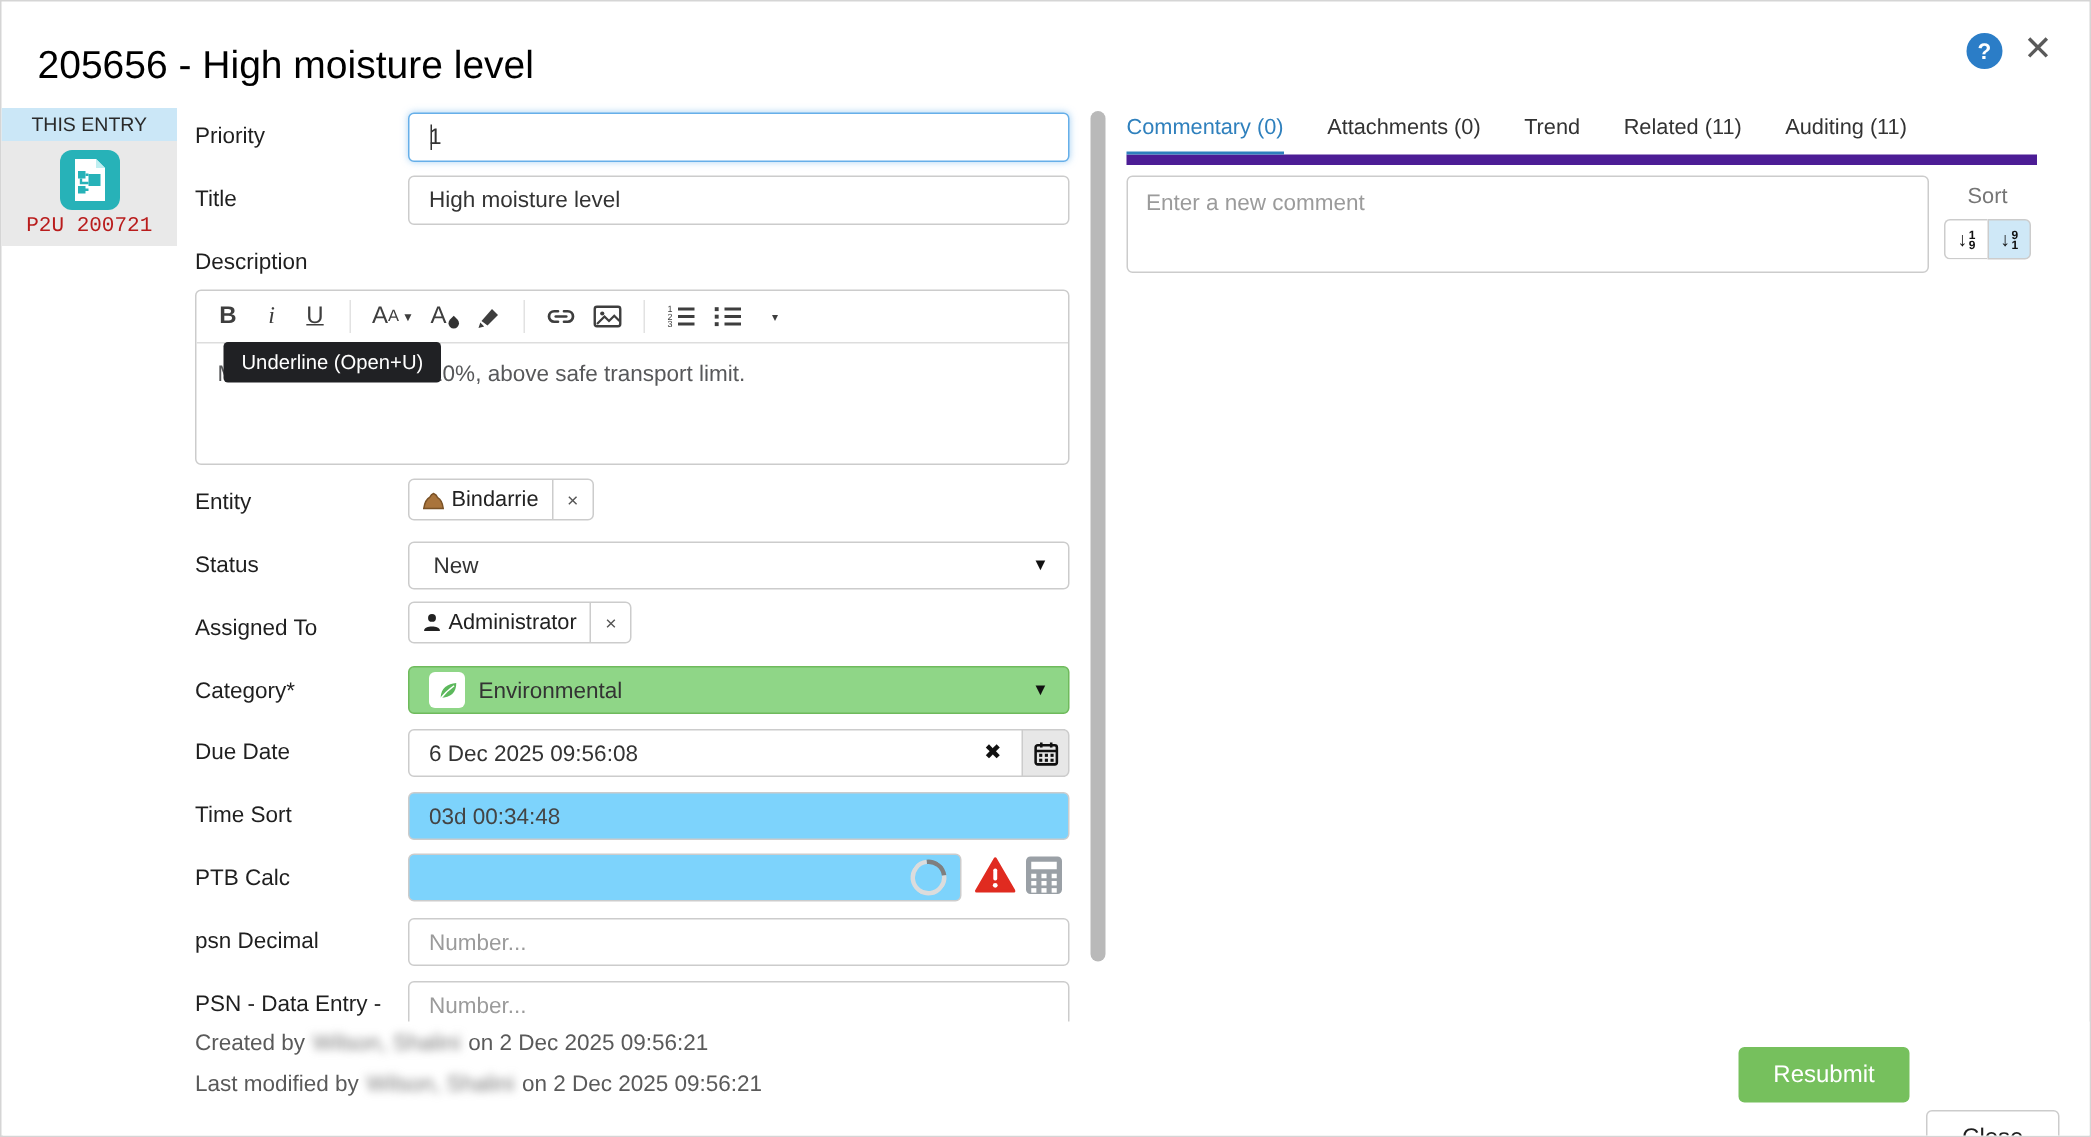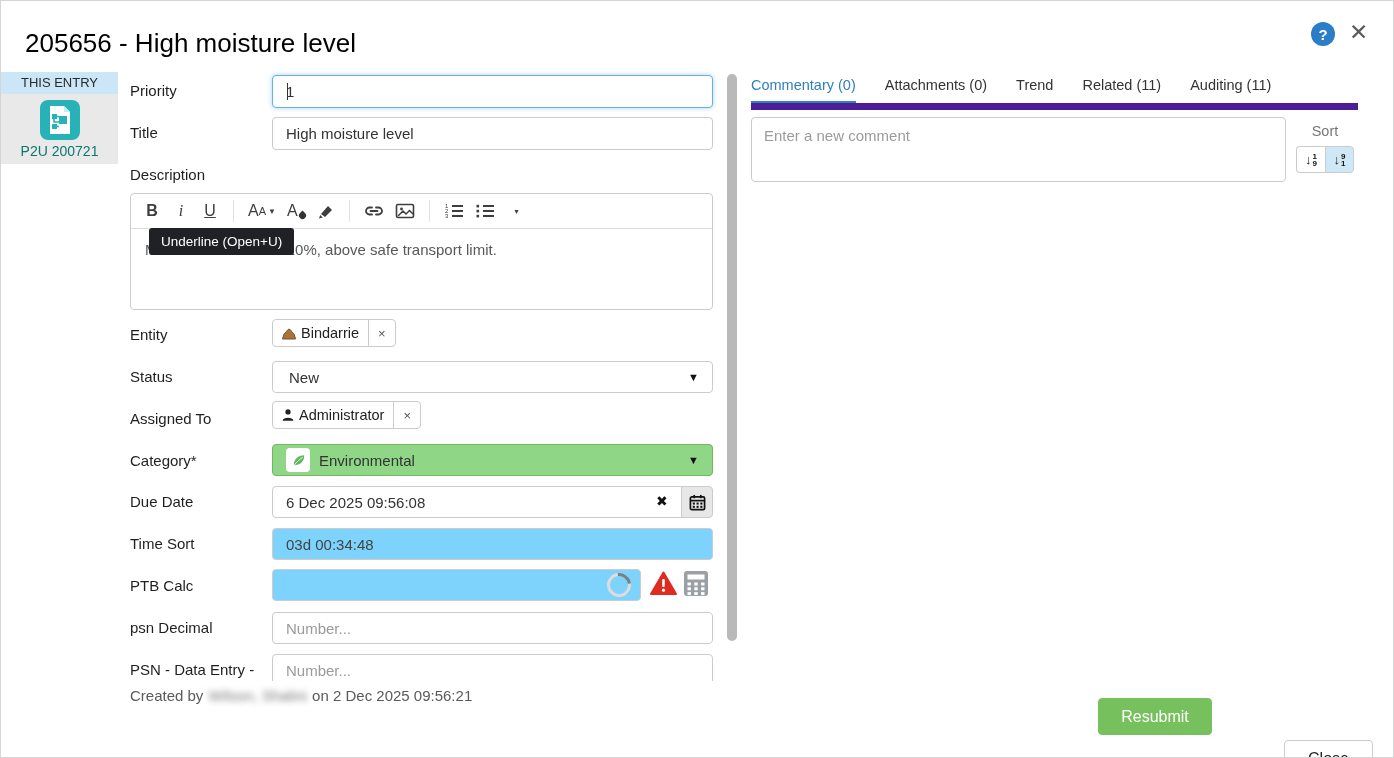--- a/index.html
+++ b/index.html
@@ -16,21 +16,21 @@
   .help-icon { left:1310px; top:21px; width:24px; height:24px; border-radius:50%;
     background:#2b7dc7; color:#fff; font-size:15px; font-weight:bold;
     display:flex; align-items:center; justify-content:center; cursor:pointer; }
   .close-x { left:1348px; top:18px; font-size:23px; color:#5a5a5a; cursor:pointer; }
 
   
   .side-header { left:0; top:71px; width:117px; height:22px; background:#cbe7f7;
     font-size:13px; color:#2a2a2a; text-align:center; line-height:22px; }
   .side-item { left:0; top:93px; width:117px; height:70px; background:#e9e9e9;
     display:flex; flex-direction:column; align-items:center; justify-content:center; gap:2px; cursor:pointer; }
-  .side-item .cap { font-size:14px; color:#0f766e; }
+  .side-item .cap { font-size:14px; color:#b91c1c;font-family:Liberation Mono, monospace; }
 
   
   .flabel { left:129px; font-size:15px; color:#1f1f1f; }
   .finput, .fbox {
     left:271px; width:441px; height:32px; border:1px solid #ccc; border-radius:4px;
     font-size:15px; color:#333; padding:0 13px; background:#fff;
     font-family:"Liberation Sans", sans-serif; outline:none;
   }
   .focused { border-color:#66afe9; box-shadow:0 0 5px rgba(102,175,233,.55); }
   .fbox { display:flex; align-items:center; }
@@ -101,21 +101,21 @@
     align-items:center; justify-content:center; gap:1px; cursor:pointer; }
   .sort-btn:first-child { border-radius:4px 0 0 4px; border-right:none; }
   .sort-btn:last-child { border-radius:0 4px 4px 0; }
   .sort-btn.active { background:#cfe8f7; }
   .sort-arrow { font-size:13px; font-weight:bold; color:#111; }
   .digits { display:flex; flex-direction:column; font-size:8px; line-height:7px; font-weight:bold; color:#111; }
 
   
   .btn { height:37px; border-radius:4px; font-size:16px; display:flex; align-items:center;
     justify-content:center; cursor:pointer; z-index:25; font-family:"Liberation Sans", sans-serif; }
-  .btn-resubmit { left:1097px; top:697px; width:114px; background:#76c05d; border:1px solid #76c05d; color:#fff; }
+  .btn-resubmit { left:1158px; top:697px; width:114px; background:#76c05d; border:1px solid #76c05d; color:#fff; }
   .btn-close { left:1283px; top:697px; width:89px; background:#fff; border:1px solid #ccc; color:#1e1e1e;margin-top:42px; }
 
   svg { display:block; }
 </style>
 </head>
 <body>
 
 <div class="app">
 
   <div class="abs dlg-title">205656 - High moisture level</div>
@@ -328,20 +328,25 @@
   <input class="abs finput" style="top: 653px;" placeholder="Number...">
 
   <div class="abs sb-thumb"></div>
 
   <div class="abs footer-mask"></div>
   <div class="abs meta" style="left:129px; top:686px">
     <span>Created by</span>
     <span class="blur">Wilson, Shalini</span>
     <span>on 2 Dec 2025 09:56:21</span>
   </div>
+  <div class="abs meta" style="left:129px; top:713px">
+    <span>Last modified by</span>
+    <span class="blur">Wilson, Shalini</span>
+    <span>on 2 Dec 2025 09:56:21</span>
+  </div>
 
   <div class="abs tabbar">
     <span class="tab active">Commentary (0)</span>
     <span class="tab">Attachments (0)</span>
     <span class="tab">Trend</span>
     <span class="tab">Related (11)</span>
     <span class="tab">Auditing (11)</span>
   </div>
 
   <textarea class="abs comment-box" placeholder="Enter a new comment" style=""></textarea>

